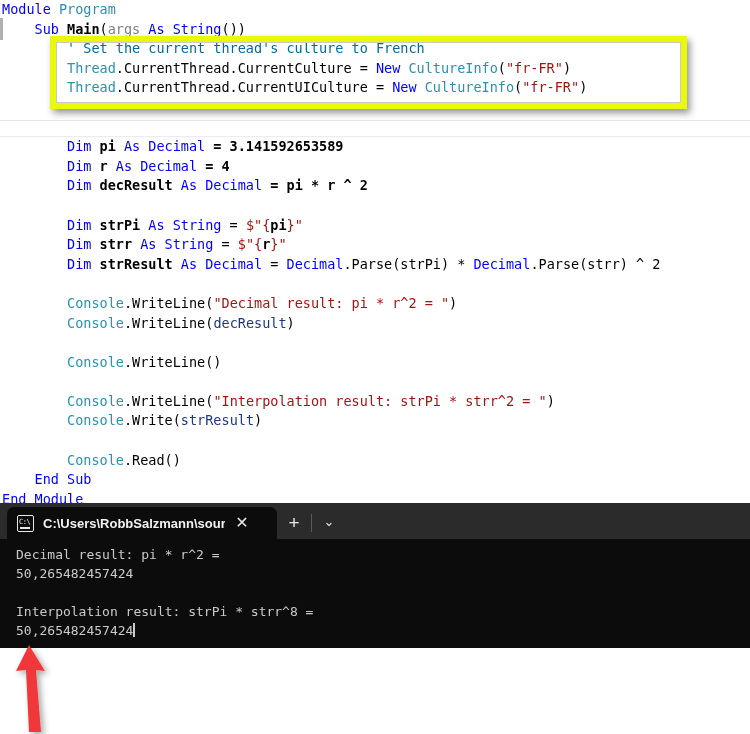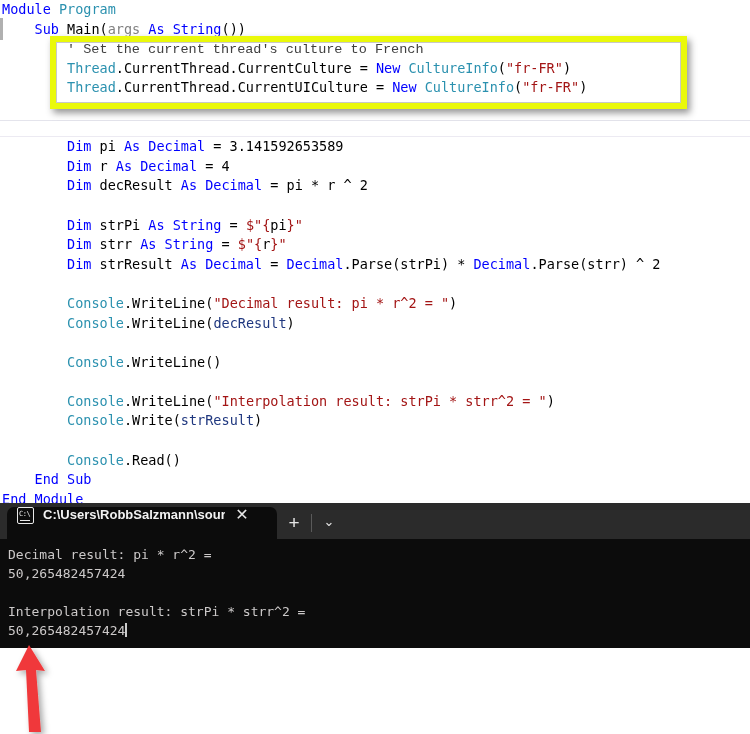--- a/index.html
+++ b/index.html
@@ -44,24 +44,24 @@
     white-space: pre;
     color: #000000;
   }
   .ln { height: 19.6px; padding-left: 2px; }
 
   
   .kw   { color: #0000ff; }
   .typ  { color: #2b91af; }
   .fn   { color: #000000; }
   .str  { color: #a31515; }
-  .cmt  { color: #404040; font-family: Liberation Mono, monospace; }
+  .cmt  { color: #0369a1; }
   .par  { color: #808080; text-align: center; }
   .var  { color: #1f377f; }
-  .num  { color: #000000; }
+  .num  { color: #000000; font-weight: bold; }
   .op   { color: #000000; }
 
   
   #highlight-box {
     position: absolute;
     left: 50px;
     top: 36px;
     width: 637px;
     height: 73px;
     border: 6px solid #eaf90a;
@@ -108,20 +108,21 @@
   #tabbar {
     position: relative;
     height: 36px;
     background: #2b2b2b;
     display: flex;
     align-items: flex-end;
   }
   #tab-active {
     position: relative;
     display: flex;
+    align-items: center;
     height: 32px;
     background: #0c0c0c;
     border-radius: 7px 7px 0 0;
     margin-left: 7px;
     padding: 0 6px 0 10px;
     min-width: 270px;
     box-sizing: border-box;
     margin-top: 32px;
   }
   .cmd-icon {
@@ -191,21 +192,21 @@
   #tab-chevron {
     color: #e6e6e6;
     font-family: "Liberation Sans", sans-serif;
     font-size: 13px;
     width: 34px;
     text-align: center;
     height: 32px;
     line-height: 30px;
   }
   #term-body {
-    padding: 6px 0 0 8px;
+    padding: 6px 0 0 16px;
     font-family: "DejaVu Sans Mono", monospace;
     font-size: 13px;
     line-height: 19px;
     color: #ccc9c9;
     white-space: pre;
   }
   .tline { height: 19px; }
   #cursor {
     display: inline-block;
     width: 1.5px;
@@ -238,21 +239,21 @@
   <div id="tabbar">
     <div id="tab-active">
       <span class="cmd-icon"></span>
       <span id="tab-title">C:\Users\RobbSalzmann\sour</span>
       <span id="tab-close">✕</span>
     </div>
     <div id="tab-new">+</div>
     <div id="tab-divider"></div>
     <div id="tab-chevron">⌄</div>
   </div>
-  <div id="term-body" style="color: rgb(204, 201, 201);"><div class="tline">Decimal result: pi * r^2 =</div><div class="tline">50,265482457424</div><div class="tline">&nbsp;</div><div class="tline">Interpolation result: strPi * strr^2 =</div><div class="tline">50,265482457424<span id="cursor"></span></div></div>
+  <div id="term-body" style="color: rgb(204, 201, 201);"><div class="tline">Decimal result: pi * r^2 =</div><div class="tline">50,265482457424</div><div class="tline">&nbsp;</div><div class="tline">Interpolation result: strPi * strr^8 =</div><div class="tline">50,265482457424<span id="cursor"></span></div></div>
 </div>
 
 <svg id="arrow" viewBox="0 0 70 90">
   <defs>
     <filter id="arrshadow" x="-50%" y="-50%" width="220%" height="220%">
       <feDropShadow dx="3" dy="3" stdDeviation="3" flood-color="#000000" flood-opacity="0.35"></feDropShadow>
     </filter>
   </defs>
   <g filter="url(#arrshadow)">
     <path id="arrow-path" d="M 21 1 L 37 27 L 28 26 L 33 88 L 21 88 L 18 26 L 8 27 Z" fill="#f0393b"></path>

